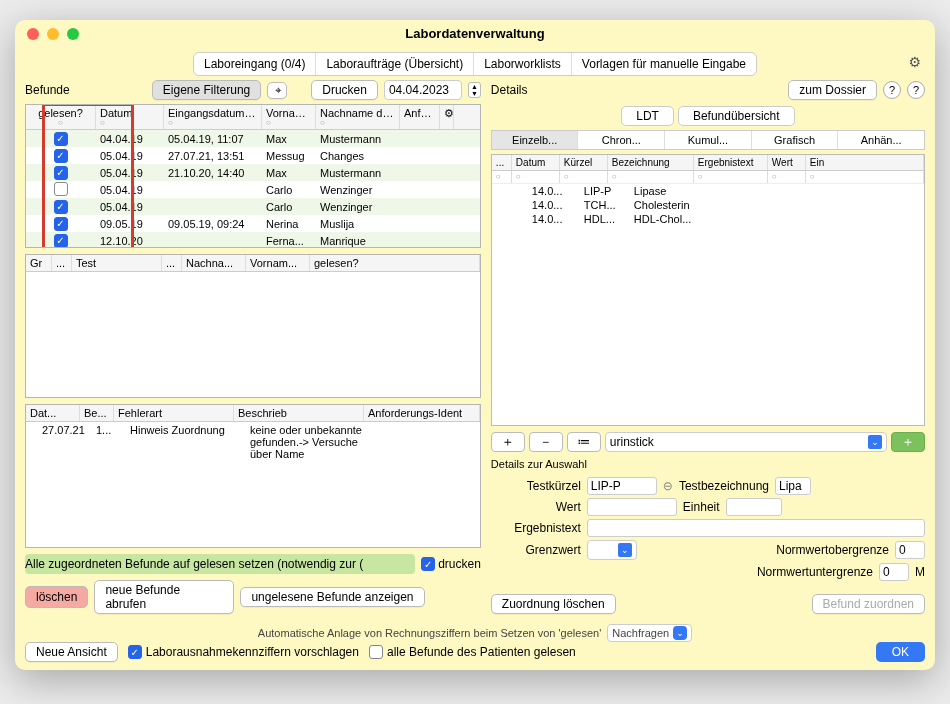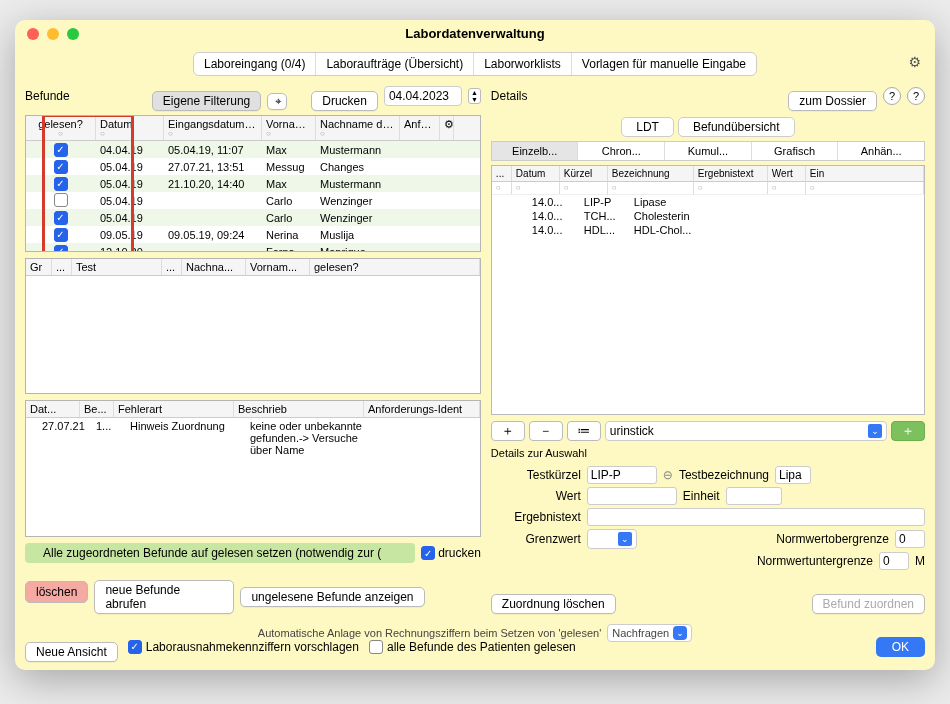--- a/index.html
+++ b/index.html
@@ -15,21 +15,21 @@
 .tabseg { display: flex; background: #fff; border-radius: 6px; overflow: hidden; border: 1px solid #ccc; }
 .tabseg div { padding: 4px 10px; font-size: 12px; border-right: 1px solid #ddd; cursor: default; }
 .tabseg div:last-child { border-right: none; }
 .gear { position: absolute; right: 14px; top: 6px; font-size: 14px; color: #555; }
 .content { display: flex; padding: 0 10px 6px 10px; gap: 10px; height: 540px; }
 .left, .right { display: flex; flex-direction: column; }
 .left { flex: 1.05; }
 .right { flex: 1; }
 .section-hdr { display: flex; align-items: center; gap: 6px; font-size: 12px; margin-bottom: 4px; }
 .section-hdr .label { flex: 1; }
-.btn { background: #fff; border: 1px solid #bbb; border-radius: 5px; padding: 2px 10px; font-size: 12px; cursor: default; box-shadow: 0 1px 1px rgba(0,0,0,0.05); margin-top: 11px; }
+.btn { background: #fff; border: 1px solid #bbb; border-radius: 5px; padding: 2px 10px; font-size: 12px; cursor: default; box-shadow: 0 1px 1px rgba(0,0,0,0.05); }
 .btn.small { padding: 1px 7px; font-size: 11px; }
 .btn.accent { background: #e0e0e0; }
 .funnel { width: 20px; text-align: center; }
 .date-inp { background: #fff; border: 1px solid #ccc; border-radius: 4px; padding: 2px 4px; font-size: 12px; width: 78px; }
 .stepper { display:flex; flex-direction:column; font-size:7px; line-height:7px; border:1px solid #bbb; border-radius:3px; background:#fff; }
 .stepper span { padding:0 2px; }
 .help { width:18px; height:18px; border:1px solid #aaa; border-radius:50%; text-align:center; font-size:11px; line-height:16px; background:#fff; }
 .table-wrap { border: 1px solid #b5b5b5; background: #fff; flex: 1; overflow: hidden; display:flex; flex-direction:column; }
 .thead { display: flex; background: #f5f5f5; border-bottom: 1px solid #ccc; font-size: 11px; }
 .thead .th { padding: 2px 4px; border-right: 1px solid #ddd; position: relative; overflow:hidden; white-space:nowrap; text-overflow:ellipsis; }
@@ -43,21 +43,21 @@
 .redbox { position:absolute; border:3px solid #d43a2e; pointer-events:none; }
 .left .c-chk { width: 70px; text-align:center; }
 .left .c-date { width: 68px; }
 .left .c-edate { width: 98px; }
 .left .c-vor { width: 54px; }
 .left .c-nach { width: 84px; }
 .left .c-anf { width: 40px; }
 .table2 { height: 52px; margin-top: 6px; }
 .table3 { height: 78px; margin-top: 6px; }
 .actionrow { display:flex; gap:6px; align-items:center; font-size:12px; margin-top:6px; }
-.pill-green { background: #c7e6a1; border-radius:4px; padding:3px 18px; flex:1; overflow:hidden; white-space:nowrap; }
+.pill-green { background: #c7e6a1; border-radius:4px; padding:3px 0; flex:1; overflow:hidden; white-space:nowrap; }
 .pill-red { background: #f4a9a3; border-radius:5px; border:1px solid #bbb; padding:3px 10px; font-size:12px; }
 .detail-tabs { display:flex; justify-content:center; gap:4px; margin:2px 0 4px; }
 .detail-tabs .seg { background:#fff; border:1px solid #ccc; border-radius:5px; padding:2px 14px; font-size:12px; }
 .subtabs { display:flex; background:#fff; border:1px solid #ccc; border-radius:0; overflow:hidden; font-size:11px; }
 .subtabs div { flex:1; text-align:center; padding:3px 4px; border-right:1px solid #ddd; }
 .subtabs div:last-child{border:none;}
 .subtabs .on { background:#e5e5e5; }
 .rtable { flex:1; border:1px solid #bbb; background:#fff; margin-top:4px; font-size:11px; overflow:hidden; }
 .rtable .thead .th { font-size:10px; }
 .tree-row { padding:1px 6px; }

